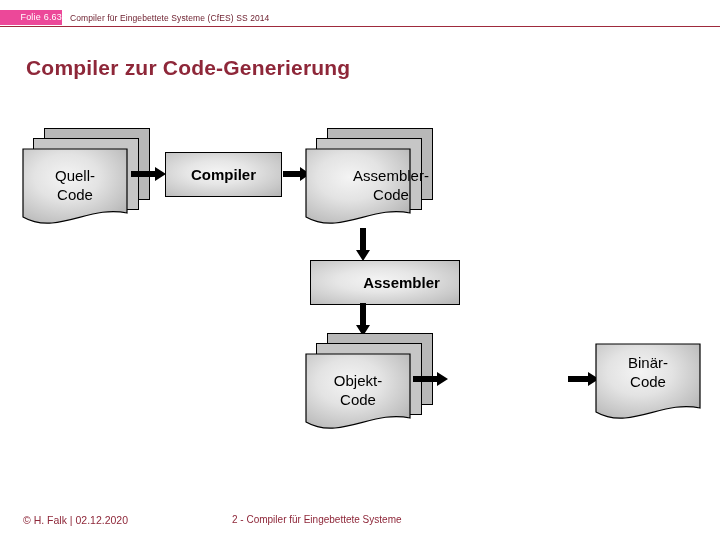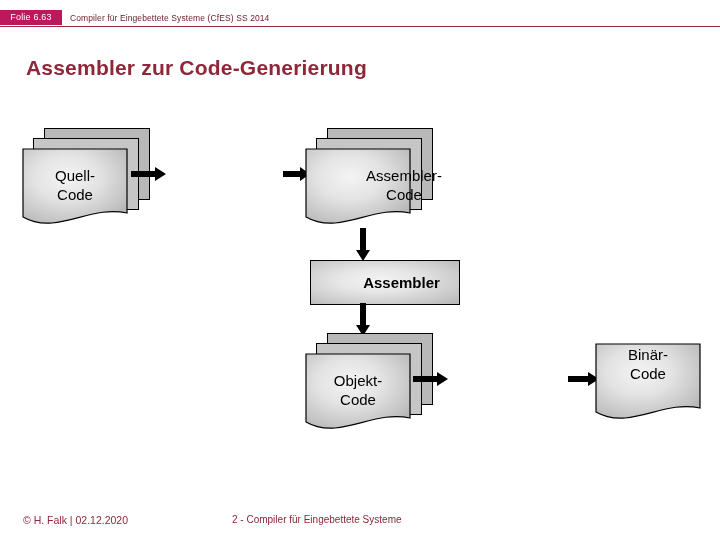--- a/index.html
+++ b/index.html
@@ -22,25 +22,25 @@
     top: 10px;
     width: 720px;
     height: 18px;
   }
   #folie-badge {
     position: absolute;
     left: 0px;
     top: 0px;
     width: 62px;
     height: 15px;
-    background: #be185d;
+    background: #ec4899;
     color: #ffffff;
     font-size: 9px;
     line-height: 15px;
-    text-align: center;
+    text-align: right;
     letter-spacing: 0.2px;
   }
   #header-subtitle {
     position: absolute;
     left: 70px;
     top: 1px;
     font-size: 8.5px;
     line-height: 14px;
     color: #6e2130;
     letter-spacing: 0.1px;
@@ -139,21 +139,21 @@
 </style>
 </head>
 <body>
 
 <div id="slide-header">
   <div id="folie-badge">Folie 6.63</div>
   <div id="header-subtitle">Compiler für Eingebettete Systeme (CfES) SS 2014</div>
 </div>
 <div id="header-rule"></div>
 
-<div id="page-title">Assembler zur Code-Generierung</div>
+<div id="page-title">Compiler zur Code-Generierung</div>
 
 <div id="diagram">
 
   <div class="doc-stack" style="left:22px; top:128px; width:130px; height:100px;">
     <div class="sheet back2" style="left:22px; top:0px; width:104px; height:70px;"></div>
     <div class="sheet back1" style="left:11px; top:10px; width:104px; height:70px;"></div>
     <svg class="doc-front-svg" width="130" height="100" viewBox="0 0 130 100">
       <defs>
         <radialGradient id="gradQuell" cx="42%" cy="38%" r="78%">
           <stop offset="0%" stop-color="#f4f4f4"></stop>
@@ -167,40 +167,43 @@
     <div class="doc-label" style="left:0px; top:38px; width:106px;">
       <span>Quell-</span><br>
       <span>Code</span>
     </div>
   </div>
 
   <svg class="arrow" style="left:131px; top:166px;" width="36" height="16" viewBox="0 0 36 16">
     <path d="M0,5 L24,5 L24,1 L35,8 L24,15 L24,11 L0,11 Z" fill="#000000"></path>
   </svg>
 
+  <div class="proc-box" style="left:165px; top:152px; width:115px; height:43px;">
+    <span>Compiler</span>
+  </div>
 
   <svg class="arrow" style="left:283px; top:166px;" width="28" height="16" viewBox="0 0 28 16">
     <path d="M0,5 L17,5 L17,1 L27,8 L17,15 L17,11 L0,11 Z" fill="#000000"></path>
   </svg>
 
   <div class="doc-stack" style="left:305px; top:128px; width:130px; height:100px;">
     <div class="sheet back2" style="left:22px; top:0px; width:104px; height:70px;"></div>
     <div class="sheet back1" style="left:11px; top:10px; width:104px; height:70px;"></div>
     <svg class="doc-front-svg" width="130" height="100" viewBox="0 0 130 100">
       <defs>
         <radialGradient id="gradAsmC" cx="42%" cy="38%" r="78%">
           <stop offset="0%" stop-color="#f4f4f4"></stop>
           <stop offset="40%" stop-color="#e3e3e3"></stop>
           <stop offset="80%" stop-color="#c2c2c2"></stop>
           <stop offset="100%" stop-color="#aeaeae"></stop>
         </radialGradient>
       </defs>
       <path d="M1,21 L105,21 L105,85 C78,79 55,93 30,95 C18,96 8,93 1,89 Z" fill="url(#gradAsmC)" stroke="#000000" stroke-width="1.2"></path>
     </svg>
-    <div class="doc-label" style="left:17px; top:38px; width:106px;padding-left:29px;">
+    <div class="doc-label" style="left:4px; top:38px; width:106px;padding-left:29px;">
       <span>Assembler-</span><br>
       <span>Code</span>
     </div>
   </div>
 
   <svg class="arrow" style="left:355px; top:228px;" width="16" height="34" viewBox="0 0 16 34">
     <path d="M5,0 L11,0 L11,22 L15,22 L8,33 L1,22 L5,22 Z" fill="#000000"></path>
   </svg>
 
   <div class="proc-box" style="left:310px; top:260px; width:115px; height:43px;padding-left:33px;">
@@ -245,21 +248,21 @@
       <defs>
         <radialGradient id="gradBin" cx="42%" cy="38%" r="78%">
           <stop offset="0%" stop-color="#f4f4f4"></stop>
           <stop offset="40%" stop-color="#e3e3e3"></stop>
           <stop offset="80%" stop-color="#c2c2c2"></stop>
           <stop offset="100%" stop-color="#aeaeae"></stop>
         </radialGradient>
       </defs>
       <path d="M1,11 L105,11 L105,75 C78,69 55,83 30,85 C18,86 8,83 1,79 Z" fill="url(#gradBin)" stroke="#000000" stroke-width="1.2"></path>
     </svg>
-    <div class="doc-label" style="left:0px; top:12px; width:106px;">
+    <div class="doc-label" style="left:0px; top:20px; width:106px;">
       <span>Binär-</span><br>
       <span>Code</span>
     </div>
   </div>
 
 </div>
 
 <div id="footer-left">© H. Falk | 02.12.2020</div>
 <div id="footer-center">2 - Compiler für Eingebettete Systeme</div>
 

